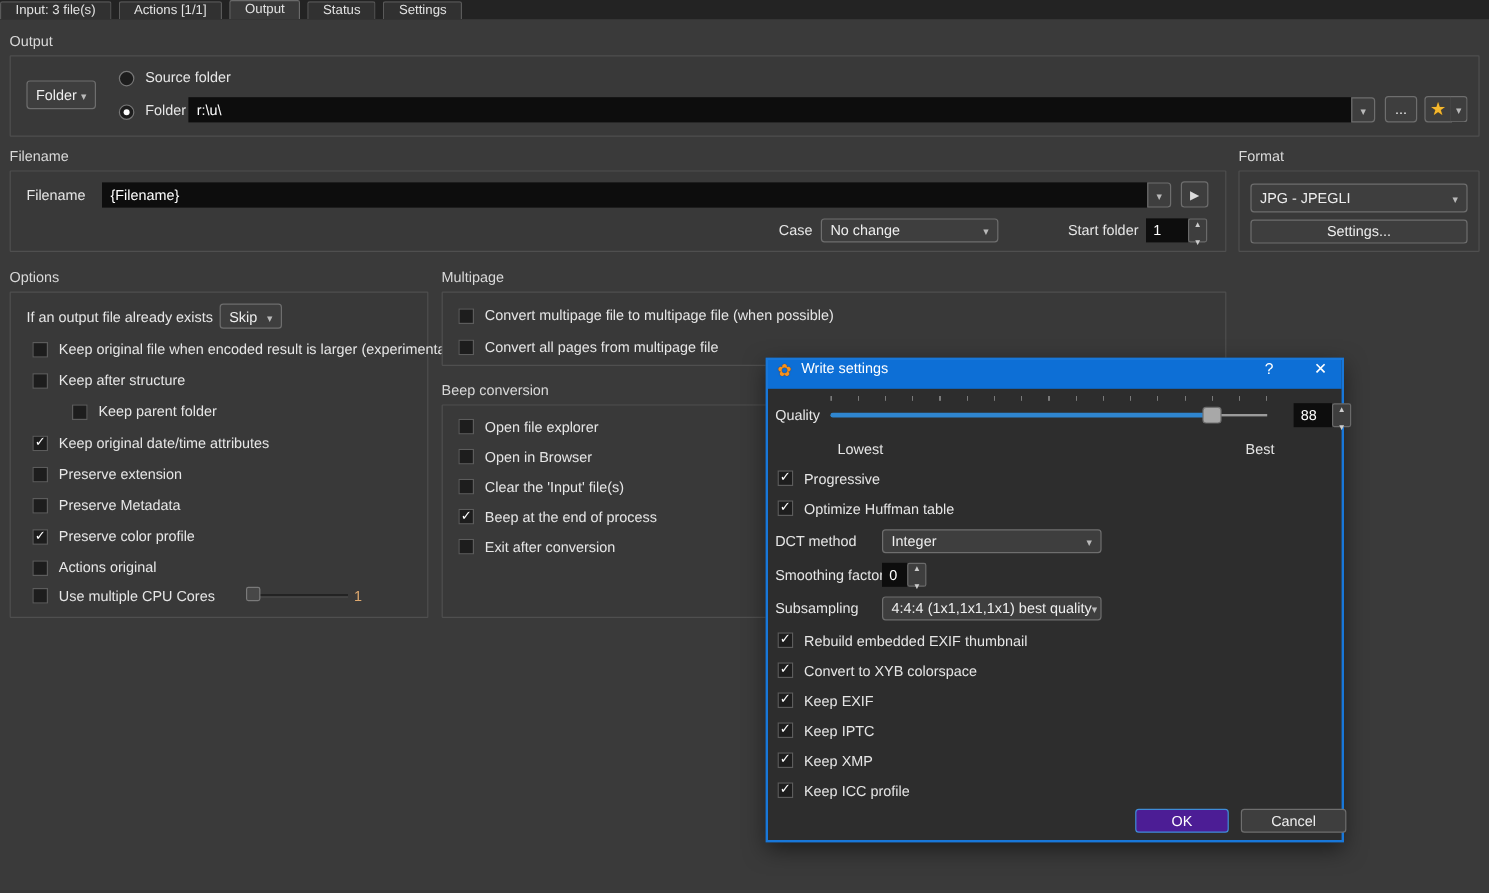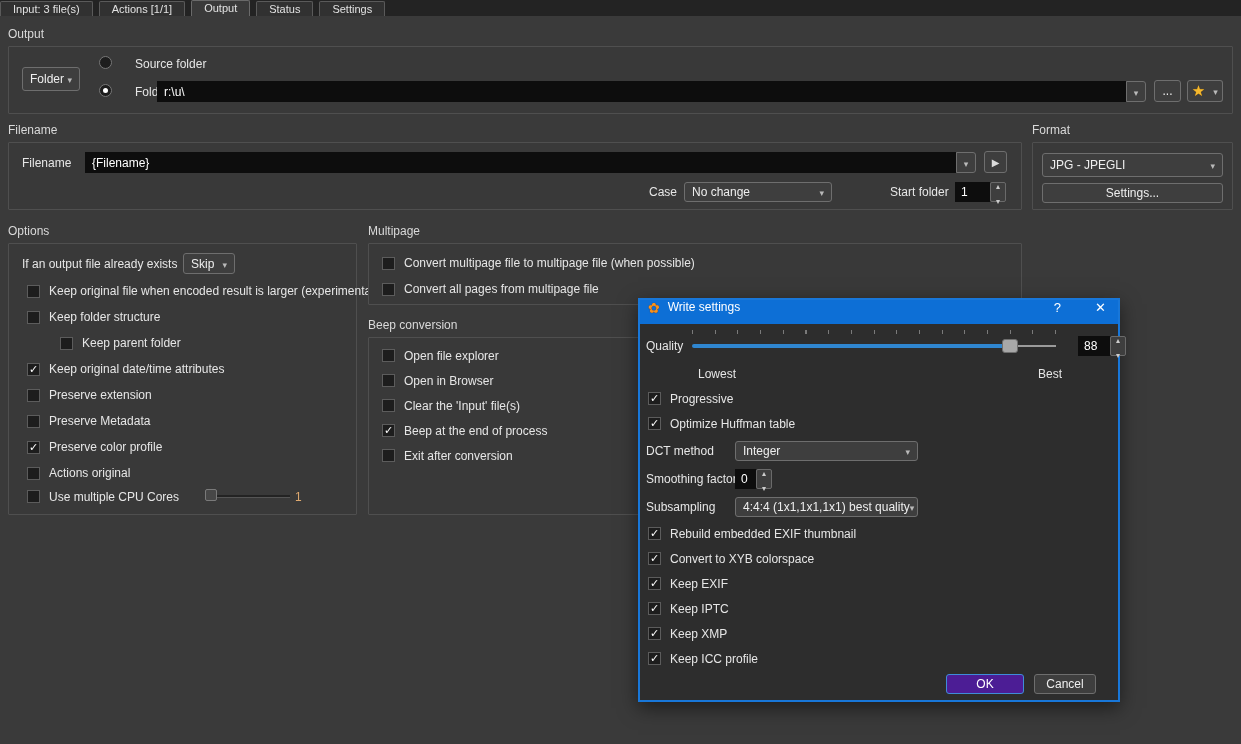--- a/index.html
+++ b/index.html
@@ -29,21 +29,21 @@
             align-items:center;justify-content:center;flex:none;box-sizing:border-box}
   .checkbox.checked::after{content:"\2713";color:#fff;font-size:11px;font-weight:bold;line-height:1}
   .cbrow{display:flex;align-items:center;gap:9px}
   .pitch26 .cbrow{height:26px}
   .pitch25 .cbrow{height:25px}
   .cbrow.indent{margin-left:33px}
   .cblabel{white-space:nowrap}
   .radio{width:13px;height:13px;border-radius:50%;background:#1d1d1d;border:1px solid #777;flex:none;
          display:inline-flex;align-items:center;justify-content:center;box-sizing:border-box}
   .radio.selected::after{content:"";width:5px;height:5px;border-radius:50%;background:#fff}
-  .radiorow{display:flex;align-items:flex-start;gap:23px;height:16px}
+  .radiorow{display:flex;align-items:flex-end;gap:9px;height:16px}
   .spin{display:flex;align-items:stretch}
   .spin .val{background:#0d0d0d;color:#fff;display:flex;align-items:center;padding:0 6px;flex:1}
   .spin .arrows{width:14px;background:#3e3e3e;border:1px solid #6a6a6a;border-radius:2px;display:flex;
                 flex-direction:column;align-items:center;justify-content:center;gap:1px}
   .spin .arrows .up::after{content:"\25B4";font-size:8px;color:#ccc;line-height:.7}
   .spin .arrows .dn::after{content:"\25BE";font-size:8px;color:#ccc;line-height:.7}
   .star-icon::after{content:"\2605";color:#f5b82e;font-size:15px;text-shadow:0 0 1px #8a5b00}
   .play-icon::after{content:"\25B6";color:#dcdcdc;font-size:10px}
   .close-icon::after{content:"\2715";color:#fff;font-size:13px}
   .flower-icon::after{content:"\273F";color:#f5921e;font-size:14px;text-shadow:0 0 1px #7a2c00}
@@ -137,21 +137,21 @@
 </div>
 <div class="abs pitch26" style="left:27px;top:278px">
 
     <div class="cbrow">
       <span class="checkbox"></span>
       <span class="cblabel">Keep original file when encoded result is larger (experimental)</span>
     </div>
 
     <div class="cbrow">
       <span class="checkbox"></span>
-      <span class="cblabel">Keep folder structure</span>
+      <span class="cblabel">Keep after structure</span>
     </div>
 
     <div class="cbrow indent">
       <span class="checkbox"></span>
       <span class="cblabel">Keep parent folder</span>
     </div>
 
     <div class="cbrow">
       <span class="checkbox checked"></span>
       <span class="cblabel">Keep original date/time attributes</span>
@@ -314,14 +314,14 @@
         <span class="cblabel">Keep XMP</span>
       </div>
 
       <div class="cbrow">
         <span class="checkbox checked"></span>
         <span class="cblabel">Keep ICC profile</span>
       </div>
     </div>
 
   <div class="abs okbtn" style="left:306px;top:374px;width:78px;height:20px">OK</div>
-  <div class="abs btn" style="left:394px;top:374px;width:62px;height:20px">Cancel</div>
+  <div class="abs btn" style="left:394px;top:374px;width:88px;height:20px">Cancel</div>
 </div>
 
 </body></html>

